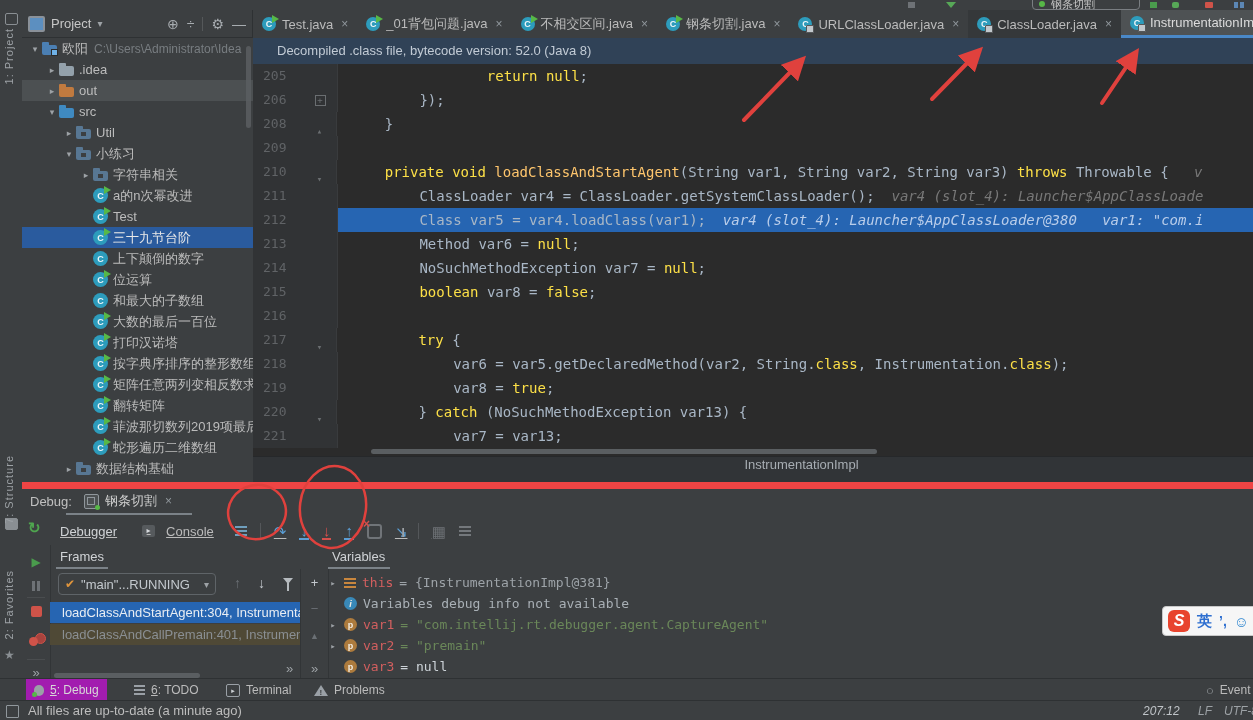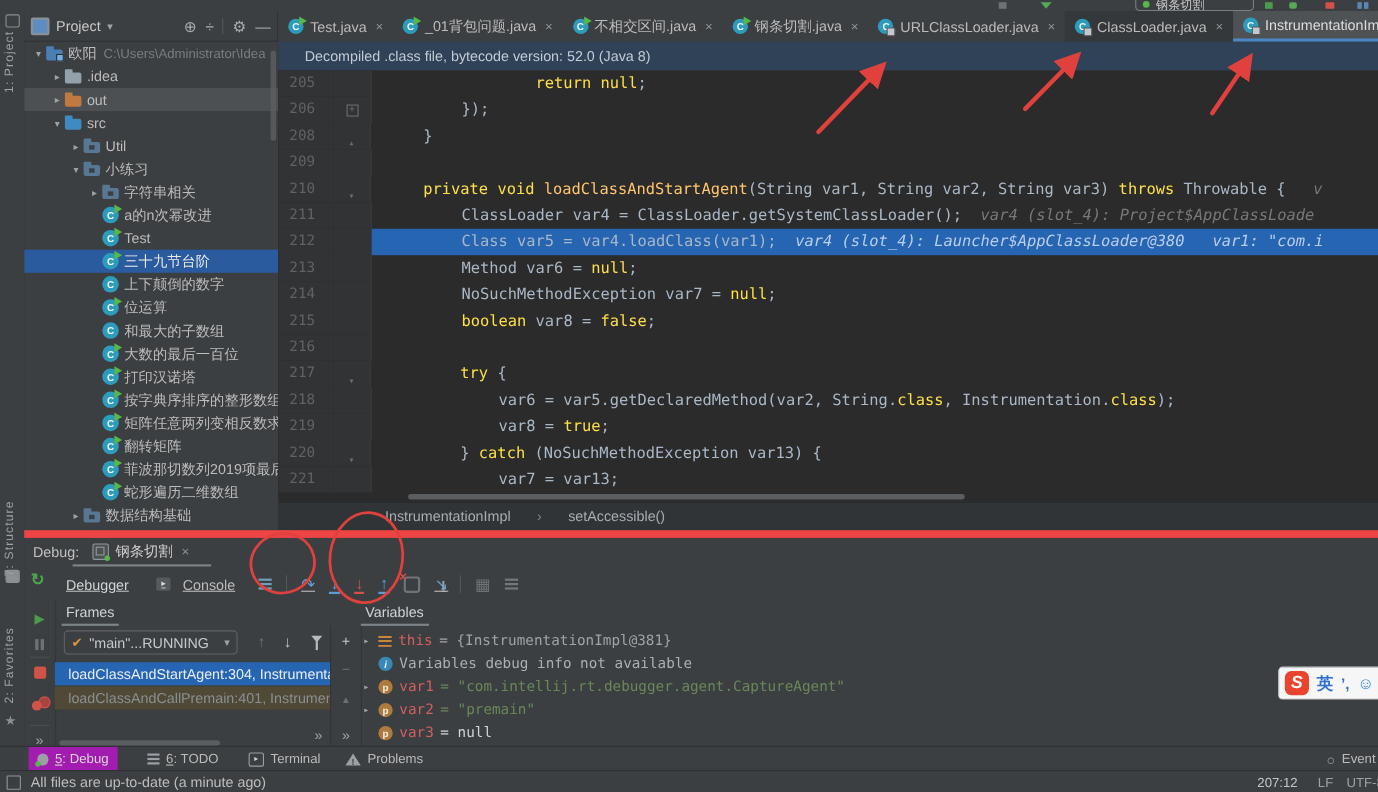--- a/index.html
+++ b/index.html
@@ -64,21 +64,21 @@
   .fold .fplus{display:inline-block;width:9px;height:9px;line-height:9px;border:1px solid #6a6e71;font-size:9px;margin-top:6px;}
   .ctext{flex:1;white-space:pre;color:#a9b7c6;padding-left:14px;overflow:hidden;}
   .crow.exec .ctext{background:#2665b2;}
   .kw{color:#fde047;} .fn{color:#ffc66d;}
   .hint{color:#787878;font-style:italic;}
   .crow.exec .hint{color:#b9cdea;}
   #hscroll{left:253px;top:448px;width:1000px;height:8px;background:#2b2b2b;}
   #hscroll .thumb{position:absolute;left:118px;top:1px;width:506px;height:5px;background:#5a5e61;border-radius:3px;}
   
   #crumbs{left:253px;top:456px;width:1000px;height:26px;background:#313437;border-top:1px solid #26282a;
-          display:flex;align-items:center;gap:24px;padding-left:97px;box-sizing:border-box;color:#a7adb3;}
+          display:flex;align-items:center;gap:24px;padding-left:97px;box-sizing:border-box;color:#a7adb3;flex-direction:column;}
   
   #debug{left:22px;top:482px;width:1231px;height:196px;background:#3c3f41;border-top:7px solid #ef4444;overflow:hidden;}
   #dbg-label{position:absolute;left:8px;top:5px;color:#c0c0c0;}
   #dbg-tab{position:absolute;left:62px;top:3px;display:flex;align-items:center;gap:6px;color:#d0d0d0;}
   #dbg-tab .dicn{position:relative;width:13px;height:13px;border:1px solid #90979c;border-radius:2px;background:#4c5052;}
   #dbg-tab .dicn i{position:absolute;left:2px;top:2px;width:6px;height:6px;border:1px solid #90979c;}
   #dbg-tab .dicn b{position:absolute;right:-2px;bottom:-2px;width:5px;height:5px;border-radius:50%;background:#57b847;}
   #dbg-underline{position:absolute;left:44px;top:24px;width:126px;height:2px;background:#7b8288;}
   #rerun{position:absolute;left:6px;top:31px;color:#4fa54f;font-size:15px;font-weight:bold;line-height:1;}
   #dbg-toolbar{position:absolute;left:38px;top:28px;height:28px;display:flex;align-items:center;gap:11px;text-decoration:underline;}
@@ -145,21 +145,21 @@
   .bug{position:relative;width:10px;height:11px;background:#9aa0a6;border-radius:5px;}
   .bug b{position:absolute;left:-2px;bottom:-1px;width:5px;height:5px;border-radius:50%;background:#57b847;}
   .todoic i{display:block;width:11px;height:2px;background:#9aa0a6;margin:2px 0;}
   .termic{width:12px;height:11px;border:1px solid #9aa0a6;border-radius:2px;color:#cfd3d7;font-size:7px;line-height:11px;text-align:center;}
   .warnic{width:0;height:0;border-left:7px solid transparent;border-right:7px solid transparent;border-bottom:11px solid #9aa0a6;position:relative;}
   .warnic i{position:absolute;left:-1.5px;top:3px;font-style:normal;color:#3c3f41;font-size:8px;font-weight:bold;}
   #eventlog{position:absolute;left:1206px;top:0;height:22px;display:flex;align-items:center;gap:6px;color:#bbbbbb;font-size:12px;white-space:nowrap;}
   #status{left:0;top:700px;width:1253px;height:20px;background:#3c3f41;border-top:1px solid #2e3133;overflow:hidden;}
   #status .sic{position:absolute;left:6px;top:4px;width:11px;height:11px;border:1px solid #90979c;border-radius:1px;}
   #status .msg{position:absolute;left:28px;top:2px;color:#bdbdbd;}
-  .stat-r{position:absolute;top:3px;color:#9da2a6;font-size:12px;white-space:nowrap;}
+  .stat-r{position:absolute;top:3px;color:#9da2a6;font-size:12px;white-space:nowrap;font-style:italic;}
   
   #ime{left:1162px;top:606px;width:104px;height:30px;background:#f6f6f6;border:1px solid #c8c8c8;border-radius:4px;
        display:flex;align-items:center;gap:7px;padding:0 5px;box-sizing:border-box;z-index:60;}
   #ime .slogo{width:22px;height:22px;background:#e8442e;border-radius:6px;color:#fff;font-weight:bold;font-style:italic;
        font-size:16px;display:flex;align-items:center;justify-content:center;}
   #ime .mode{color:#2e6fd0;font-weight:bold;font-size:15px;}
   #ime .punct{color:#2e6fd0;font-weight:bold;font-size:14px;}
   #ime .smile{color:#2e86d0;font-size:15px;}
   
   #marks{position:absolute;left:0;top:0;width:1253px;height:720px;pointer-events:none;z-index:50;}
@@ -411,21 +411,21 @@
           <div class="ctext"></div>
         </div>
         <div class="crow">
           <div class="gut">210</div>
           <div class="fold" style="padding-top: 7px; box-sizing: border-box;">▾</div>
           <div class="ctext">    <span class="kw">private</span><span> </span><span class="kw">void</span><span> </span><span class="fn">loadClassAndStartAgent</span><span>(String var1, String var2, String var3) </span><span class="kw">throws</span><span> Throwable { </span><span class="hint">  v</span></div>
         </div>
         <div class="crow">
           <div class="gut">211</div>
           <div class="fold"></div>
-          <div class="ctext">        <span>ClassLoader var4 = ClassLoader.getSystemClassLoader();</span><span class="hint">  var4 (slot_4): Project$AppClassLoade</span></div>
+          <div class="ctext">        <span>ClassLoader var4 = ClassLoader.getSystemClassLoader();</span><span class="hint">  var4 (slot_4): Launcher$AppClassLoade</span></div>
         </div>
         <div class="crow exec">
           <div class="gut">212</div>
           <div class="fold"></div>
           <div class="ctext">        <span>Class var5 = var4.loadClass(var1);</span><span class="hint">  var4 (slot_4): Launcher$AppClassLoader@380   var1: "com.i</span></div>
         </div>
         <div class="crow">
           <div class="gut">213</div>
           <div class="fold"></div>
           <div class="ctext">        <span>Method var6 = </span><span class="kw">null</span><span>;</span></div>

